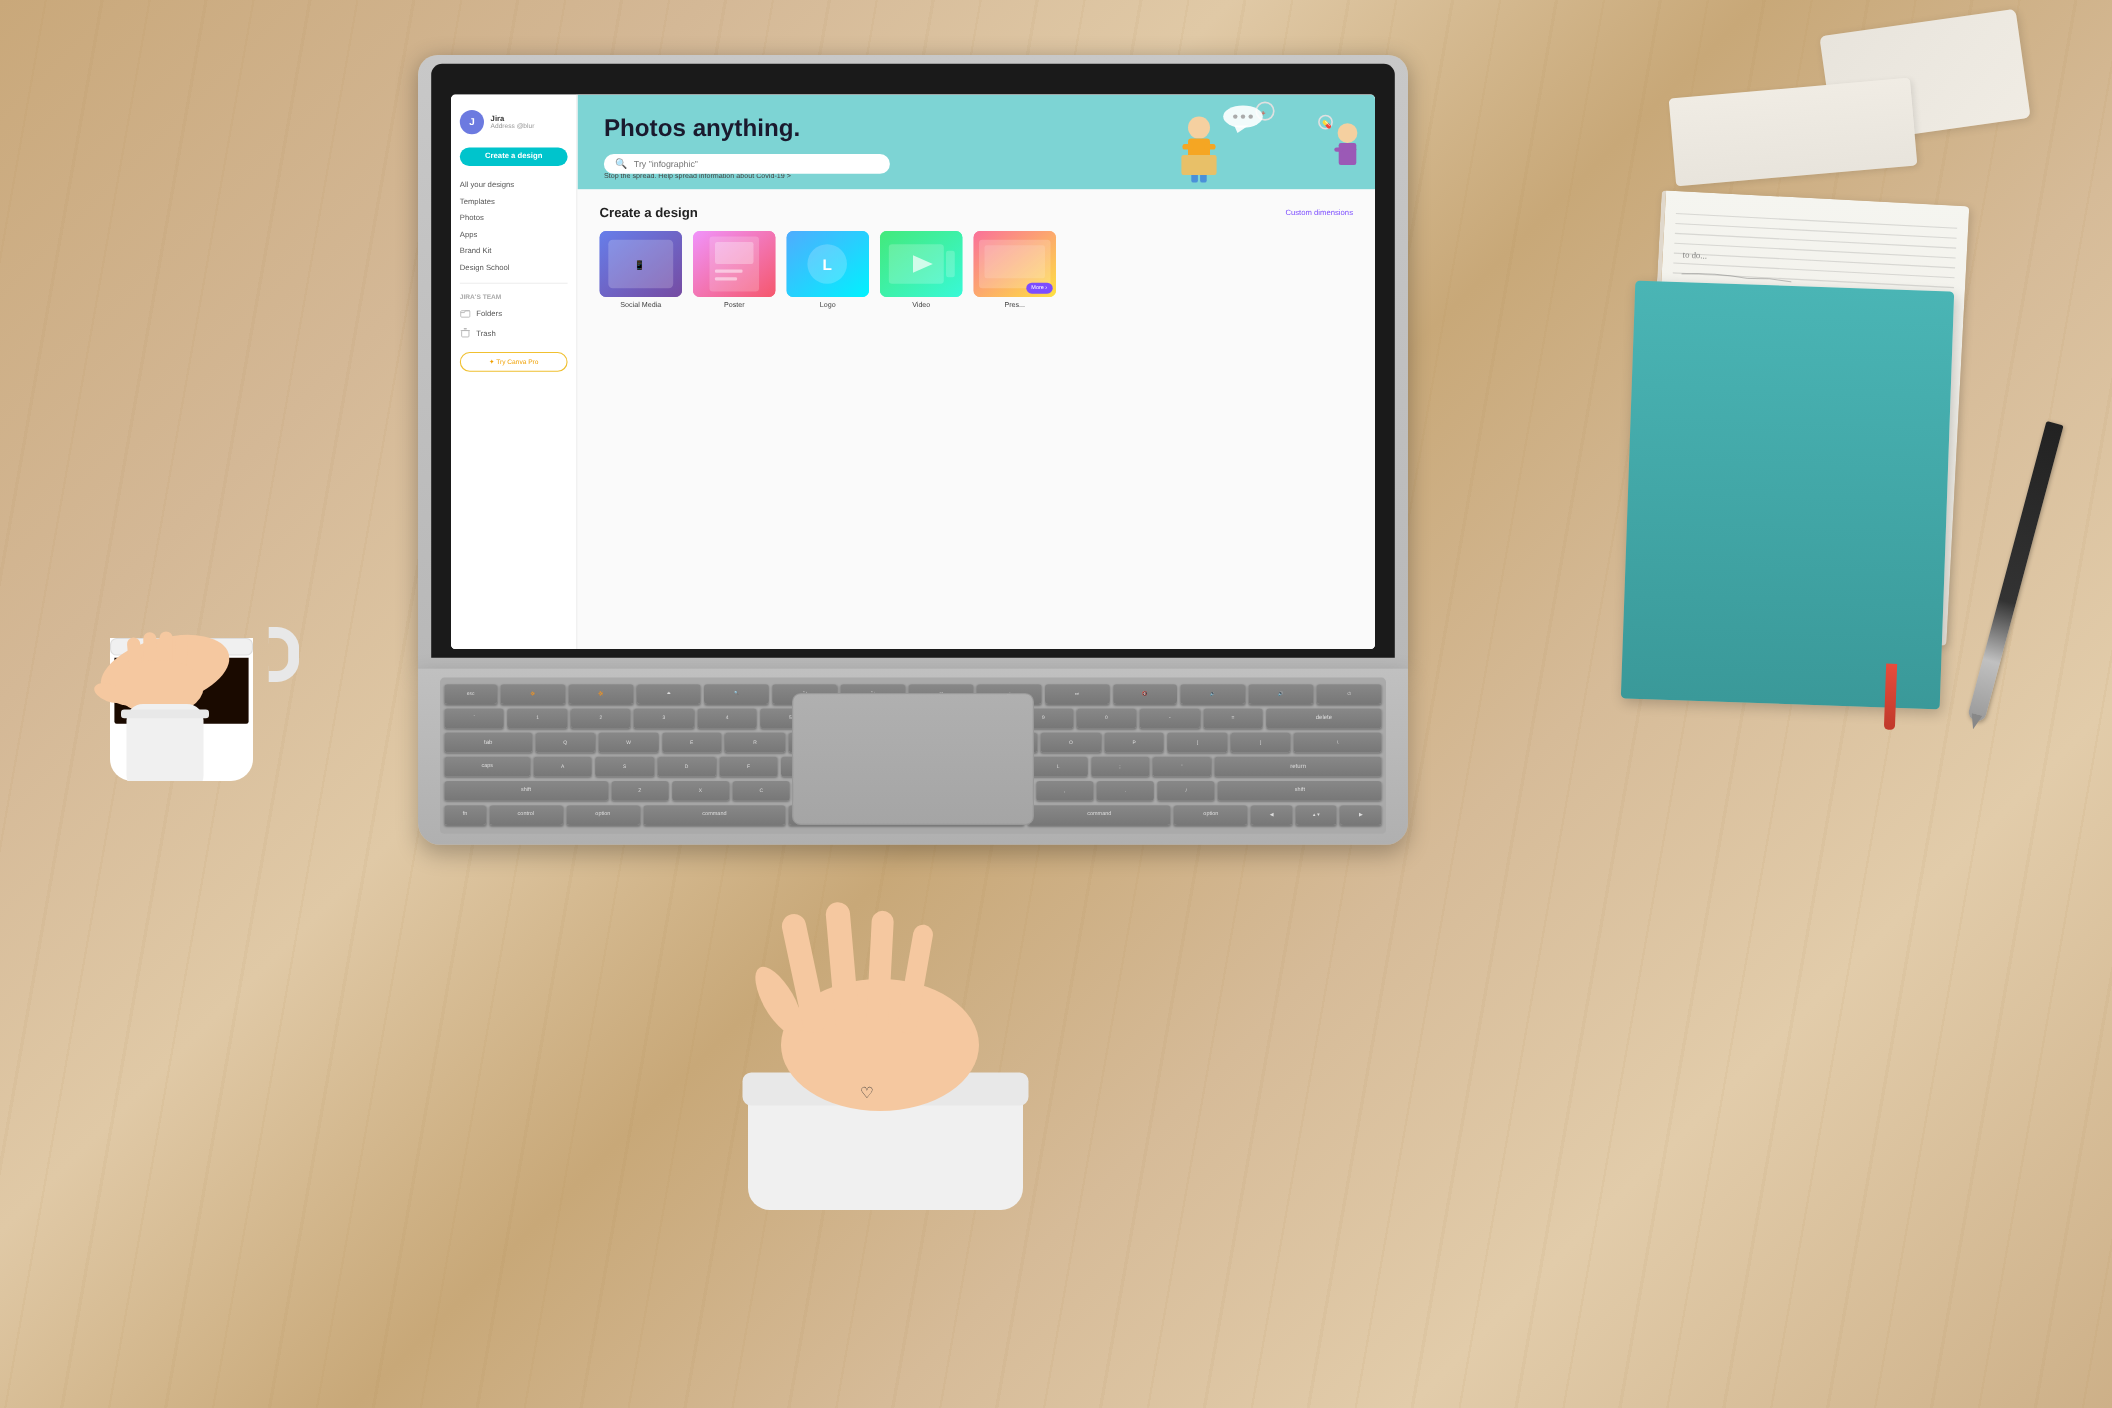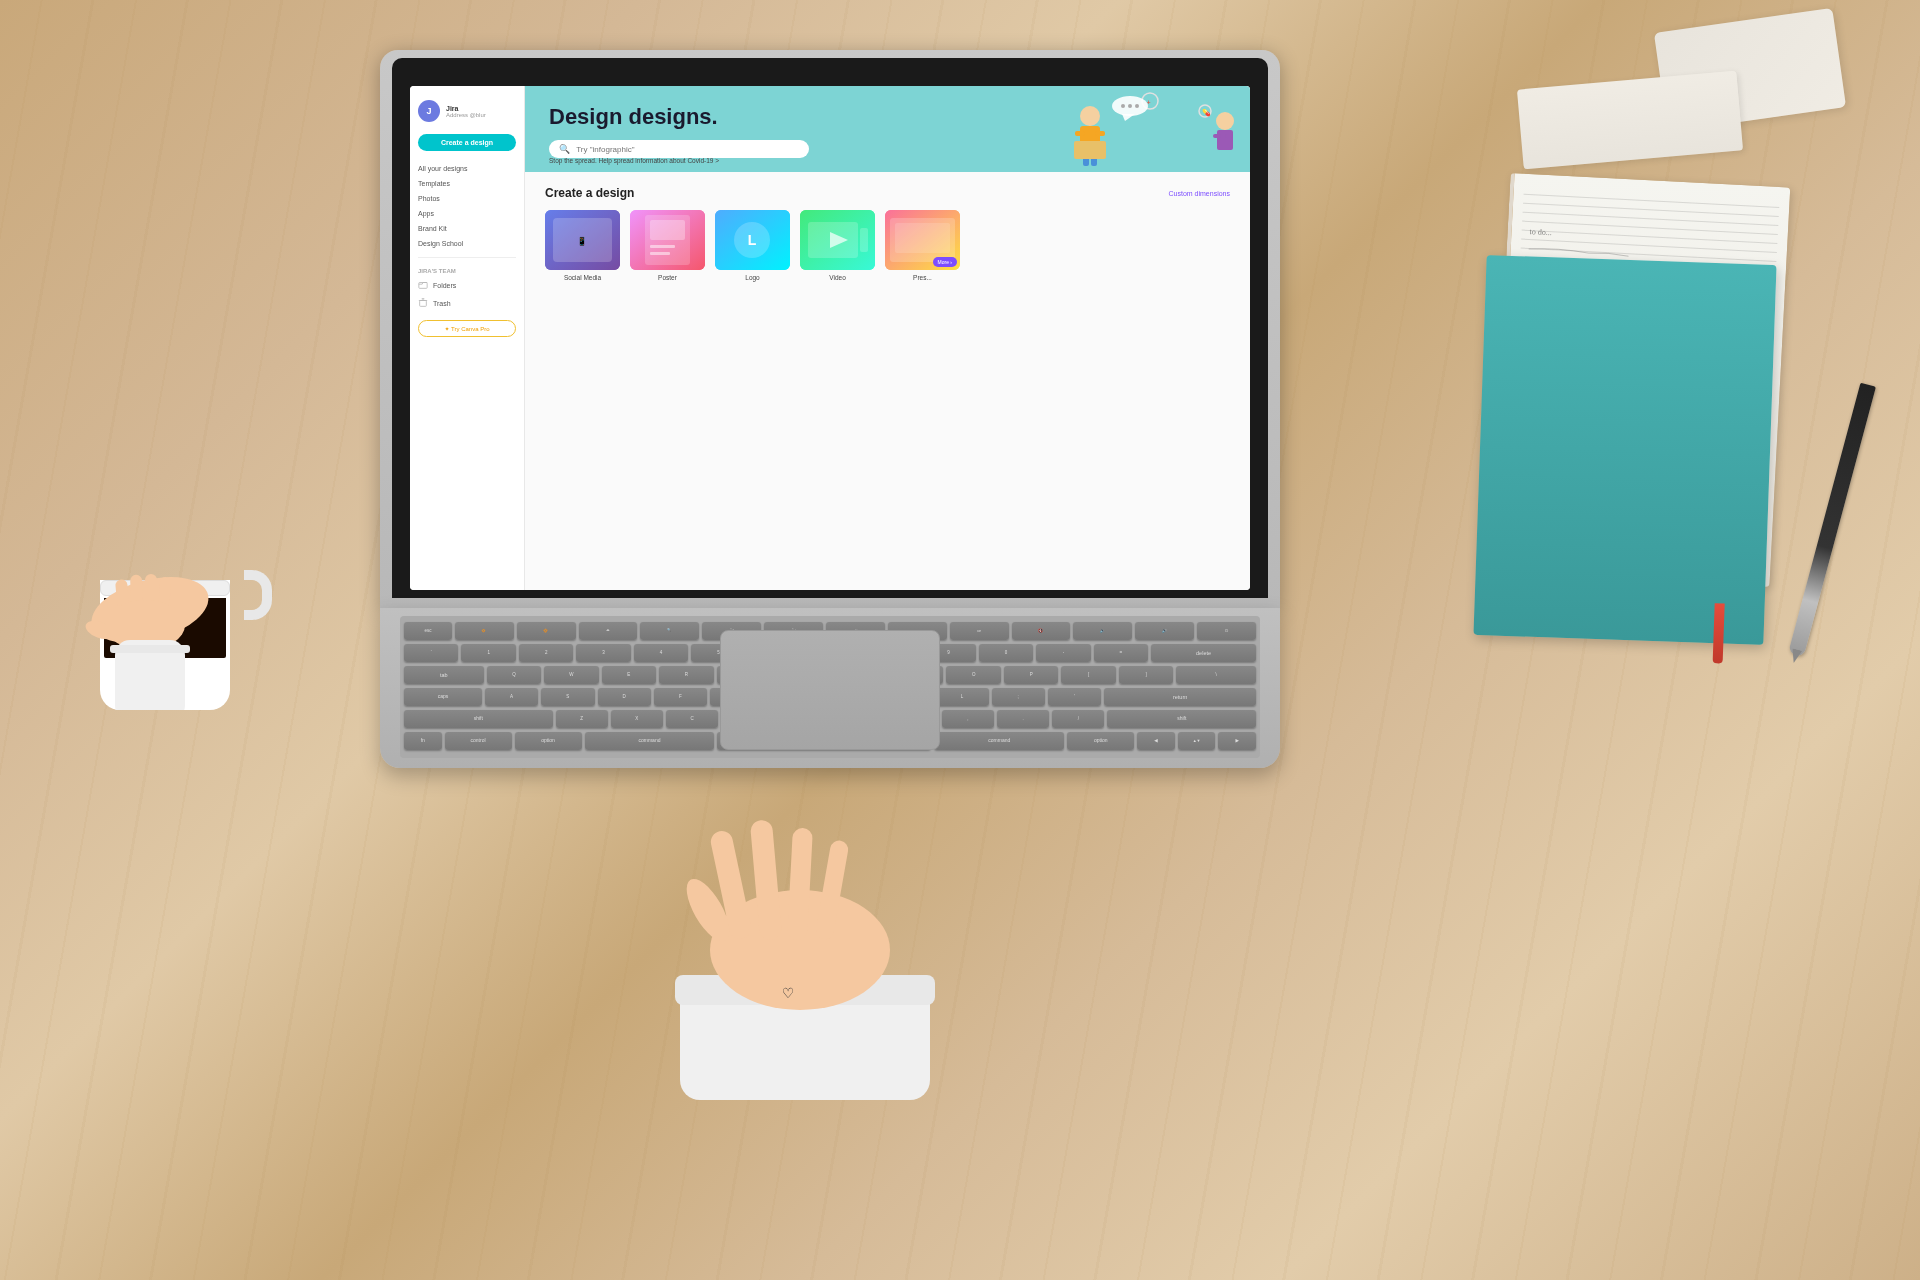--- a/index.html
+++ b/index.html
@@ -627,21 +627,21 @@
             <span>Trash</span>
           </div>
 
           <div class="try-pro-btn">✦ Try Canva Pro</div>
         </div>
 
         <div class="canva-main">
 
           <div class="canva-hero">
             <div style="position:relative; z-index:2;">
-              <div class="canva-hero-title">Design designs.</div>
+              <div class="canva-hero-title">Photos anything.</div>
               <div class="canva-search-bar">
                 <span class="canva-search-icon">🔍</span>
                 <input class="canva-search-input" type="text" placeholder="Try &quot;infographic&quot;" style="">
               </div>
             </div>
 
             <div class="hero-doodle-area">
               <svg viewBox="0 0 200 120" width="200" height="120">
 
                 <circle cx="40" cy="30" r="10" fill="#f5d0a0"></circle>

